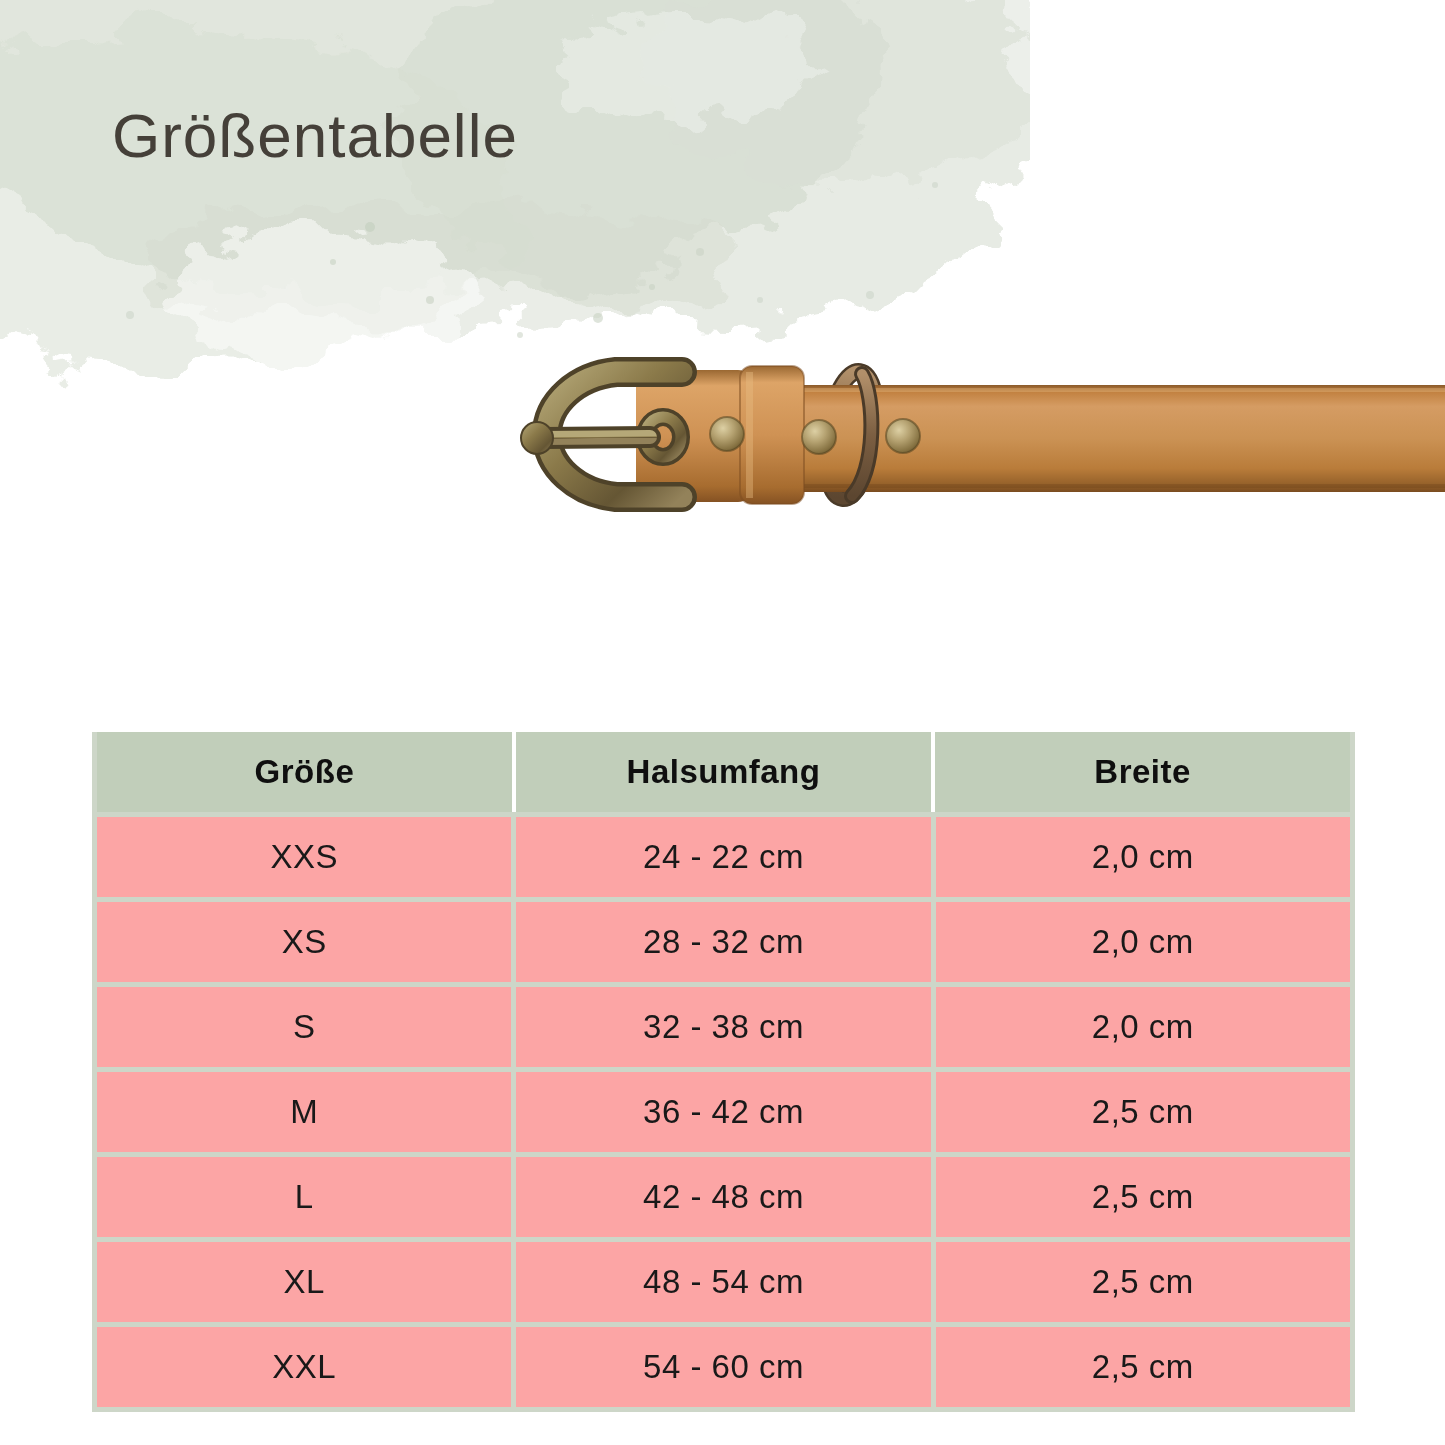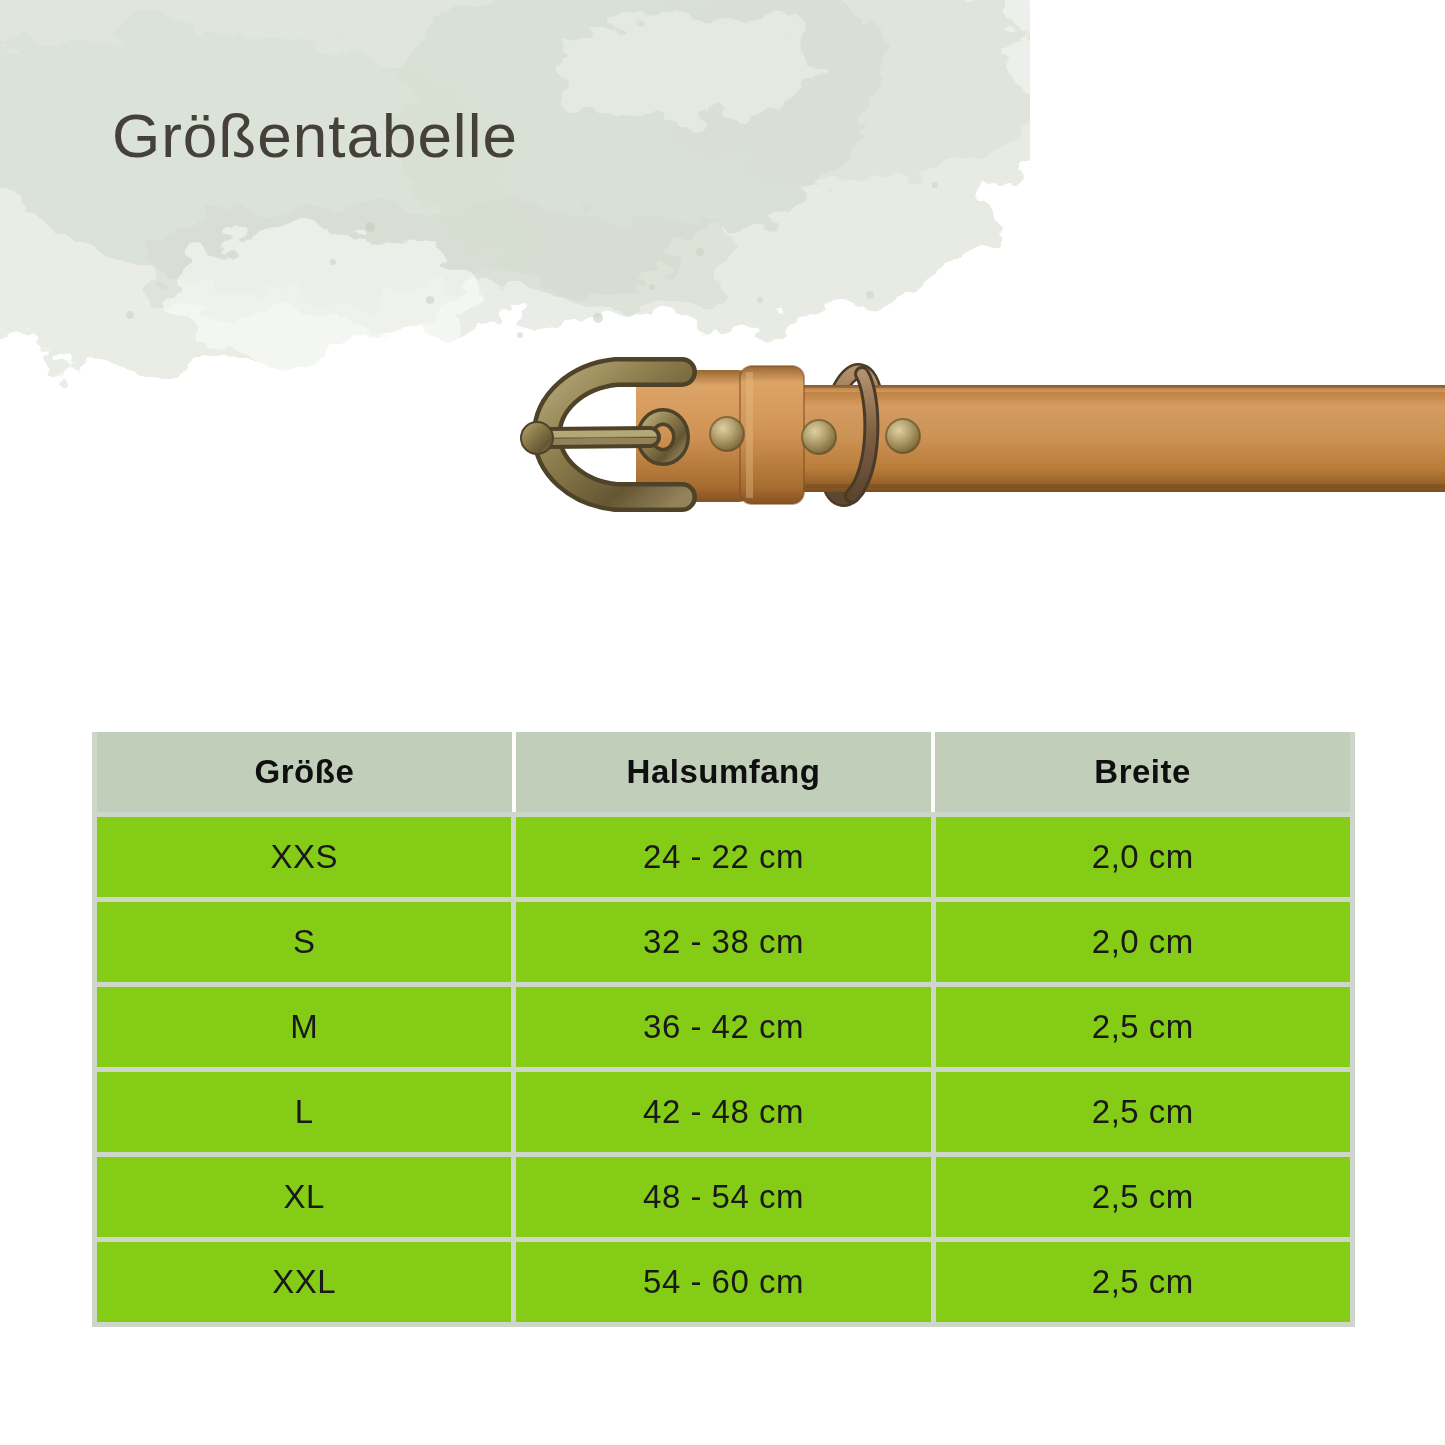--- a/index.html
+++ b/index.html
@@ -24,21 +24,21 @@
     border:5px solid #cdd6c8;border-top:none;
   }
   .size-table th{
     background:#c1ceba;
     height:78px;
     font-size:33px;font-weight:bold;color:#0f0f0f;
     border:4px solid #ffffff;border-top:none;
     letter-spacing:0.5px;
   }
   .size-table td{
-    background:#84cc16;
+    background:#fca5a5;
     height:78px;text-align:center;vertical-align:middle;
     font-size:33px;color:#191919;letter-spacing:0.5px;
     border:5px solid #cdd6c8;
   }
 </style>
 </head>
 <body>
 
 <div class="canvas">
 
@@ -164,20 +164,25 @@
         <th>Breite</th>
       </tr>
     </thead>
     <tbody>
         <tr>
           <td>XXS</td>
           <td>24 - 22 cm</td>
           <td>2,0 cm</td>
         </tr>
         <tr>
+          <td>XS</td>
+          <td>28 - 32 cm</td>
+          <td>2,0 cm</td>
+        </tr>
+        <tr>
           <td>S</td>
           <td>32 - 38 cm</td>
           <td>2,0 cm</td>
         </tr>
         <tr>
           <td>M</td>
           <td>36 - 42 cm</td>
           <td>2,5 cm</td>
         </tr>
         <tr>

